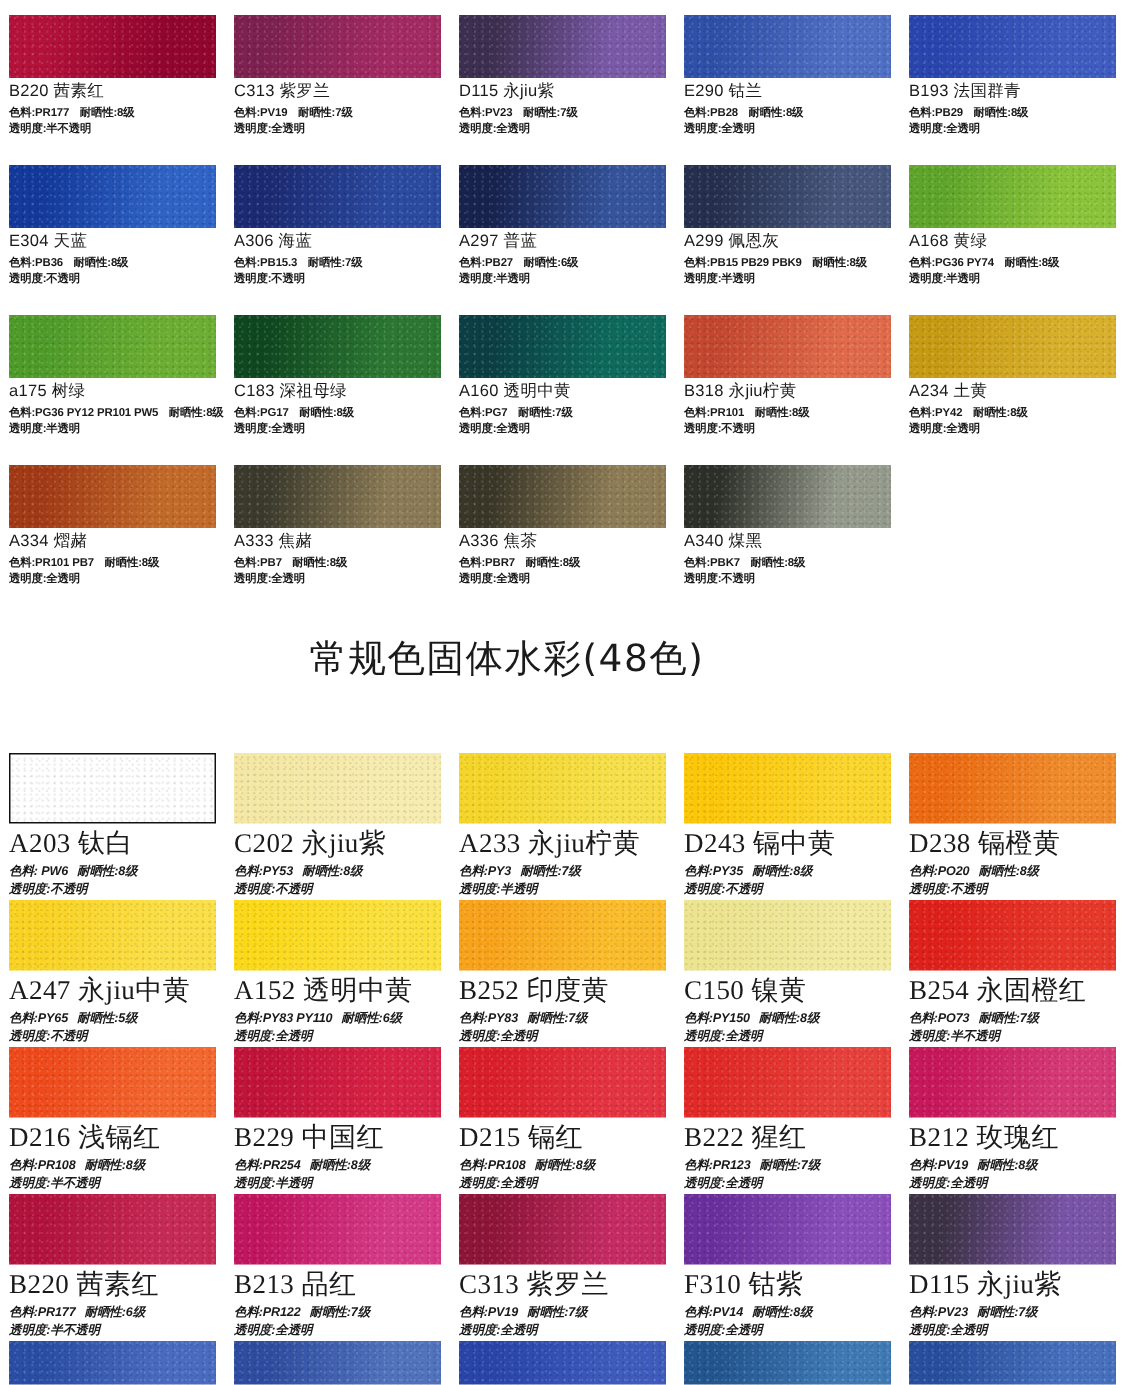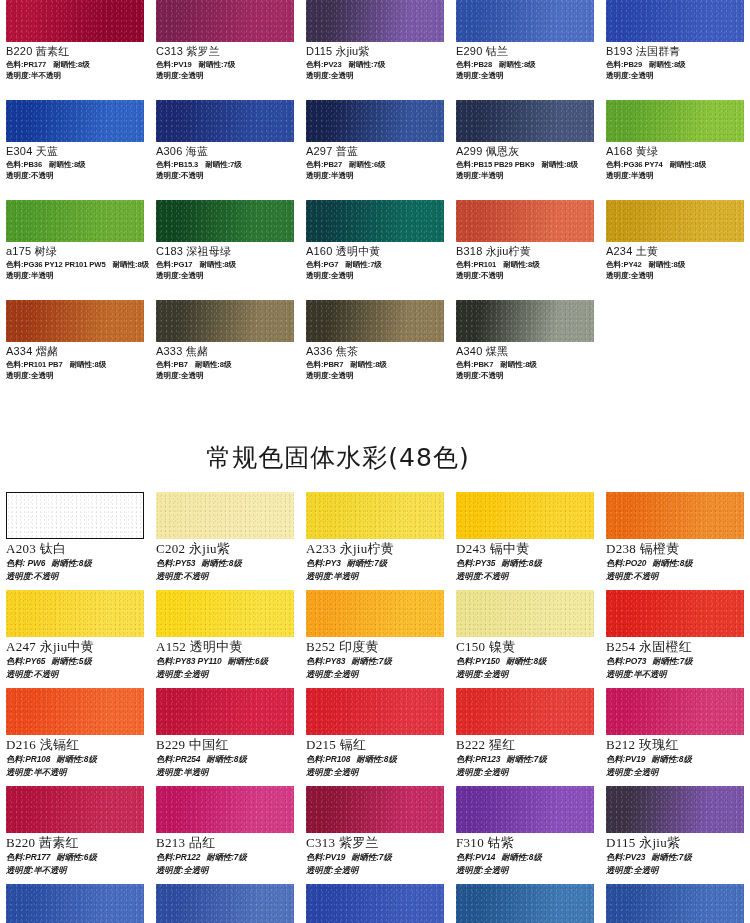--- a/index.html
+++ b/index.html
@@ -19,21 +19,21 @@
   
   .section { width: 750px; }
 
   .grid5 {
     display: grid;
     grid-template-columns: repeat(5, 150px);
     width: 750px;
   }
 
   .swatch-cell {
-    padding: 0 6px;
+    padding: 10px 6px;
     position: relative;
   }
   .s1 .swatch-cell { height: 100px; }
 
   .chip {
     height: 42px;
     width: 100%;
     position: relative;
     overflow: hidden;
   }
@@ -74,36 +74,36 @@
     white-space: nowrap;
     letter-spacing: -0.1px;
   }
   .meta .gap { display: inline-block; width: 7px; }
 
   
   .title-band {
     width: 676px;
     height: 70px;
     display: flex;
-    align-items: center;
+    align-items: flex-start;
     justify-content: center;
   }
   .title {
     font-size: 25px;
     letter-spacing: 1px;
     color: #1b1b1b;
     font-family: "DejaVu Sans", sans-serif;
     font-weight: 400;
   }
 
   
   .s2 .swatch-cell { height: 98px; }
   .s2 .chip { height: 47px; }
   .s2 .name {
-    font-size: 13px;
+    font-size: 18px;
     font-family: "Liberation Serif", "DejaVu Serif", serif;
     font-weight: 400;
     margin-top: 2px;
     letter-spacing: .3px;
   }
   .s2 .meta {
     font-size: 8.4px;
     font-weight: bold;
     line-height: 1.5;
     font-style: italic;

